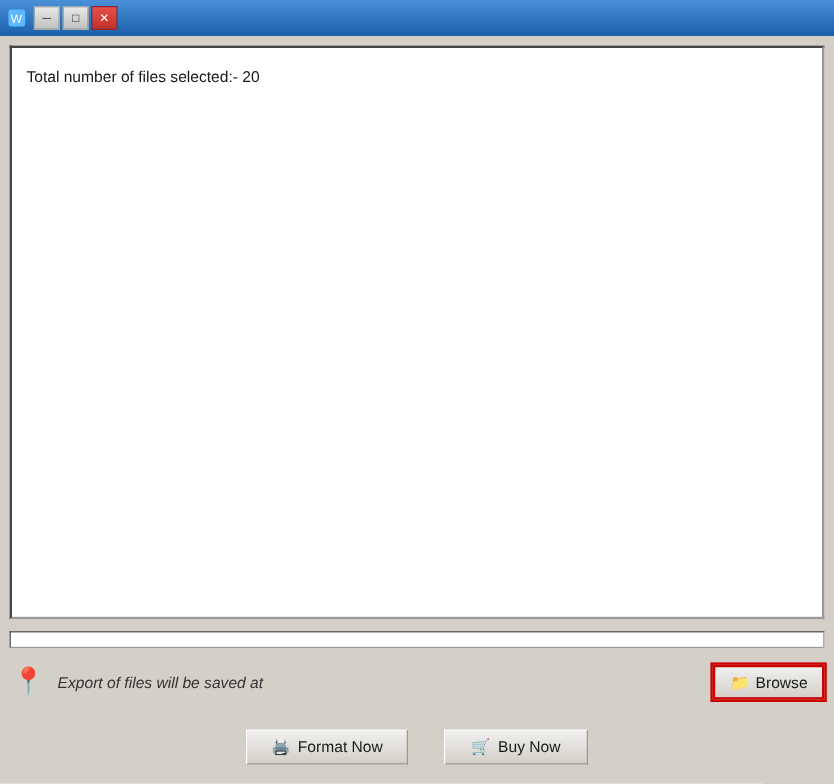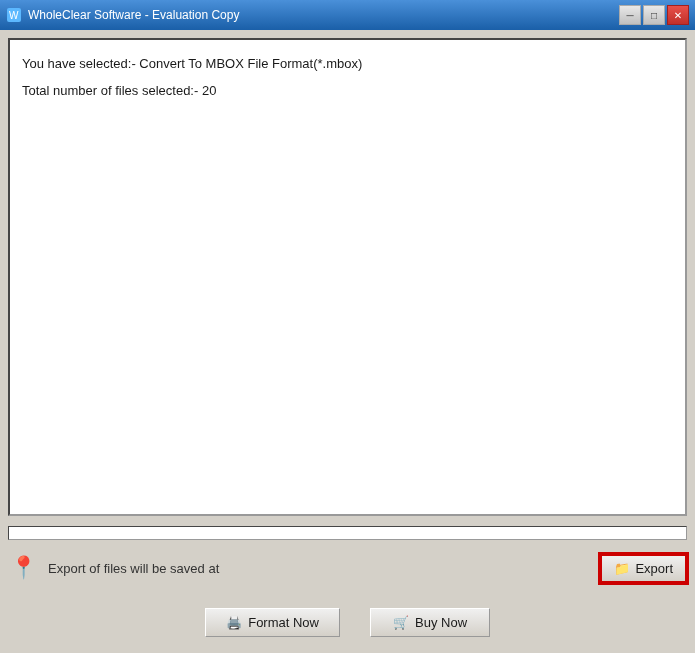--- a/index.html
+++ b/index.html
@@ -111,20 +111,21 @@
       height: 32px;
       display: flex;
       align-items: center;
       justify-content: center;
       font-size: 20px;
     }
     .browse-label {
       flex: 1;
       font-size: 13px;
       color: #333;
+      font-style: italic;
     }
     .browse-btn {
       background: linear-gradient(to bottom, #f0f0f0, #d4d0c8);
       border: 2px solid #cc0000;
       padding: 5px 12px;
       cursor: pointer;
       display: flex;
       align-items: center;
       gap: 5px;
       font-size: 13px;
@@ -164,48 +165,46 @@
 </head>
 <body>
 
 <div class="title-bar">
   <div class="title-bar-icon">
     <svg width="16" height="16" viewBox="0 0 16 16">
       <rect x="1" y="1" width="14" height="14" rx="2" fill="#5cb8ff"></rect>
       <text x="3" y="12" font-size="10" fill="white">W</text>
     </svg>
   </div>
-  <span class="title-bar-text">WholeClear Software - Evaluation Copy</span>
   <div class="title-bar-buttons">
     <button class="title-btn">─</button>
     <button class="title-btn">□</button>
     <button class="title-btn close">✕</button>
   </div>
 </div>
 
 <div class="main-window">
 
   <div class="info-area">
-    <div class="info-line">You have selected:- Convert To MBOX File Format(*.mbox)</div>
     <div class="info-line">Total number of files selected:- 20</div>
   </div>
 
   <div class="progress-section">
     <div class="progress-bar-container">
       <div class="progress-bar-fill" style="width:0%"></div>
     </div>
 
     <div class="browse-row">
       <div class="location-icon">
         <span class="map-pin">📍</span>
       </div>
       <span class="browse-label">Export of files will be saved at</span>
       <button class="browse-btn">
         <span>📁</span>
-        <span>Export</span>
+        <span>Browse</span>
       </button>
     </div>
   </div>
 
   <div class="action-row">
     <button class="action-btn">
       <span>🖨️</span>
       <span>Format Now</span>
     </button>
     <button class="action-btn">

